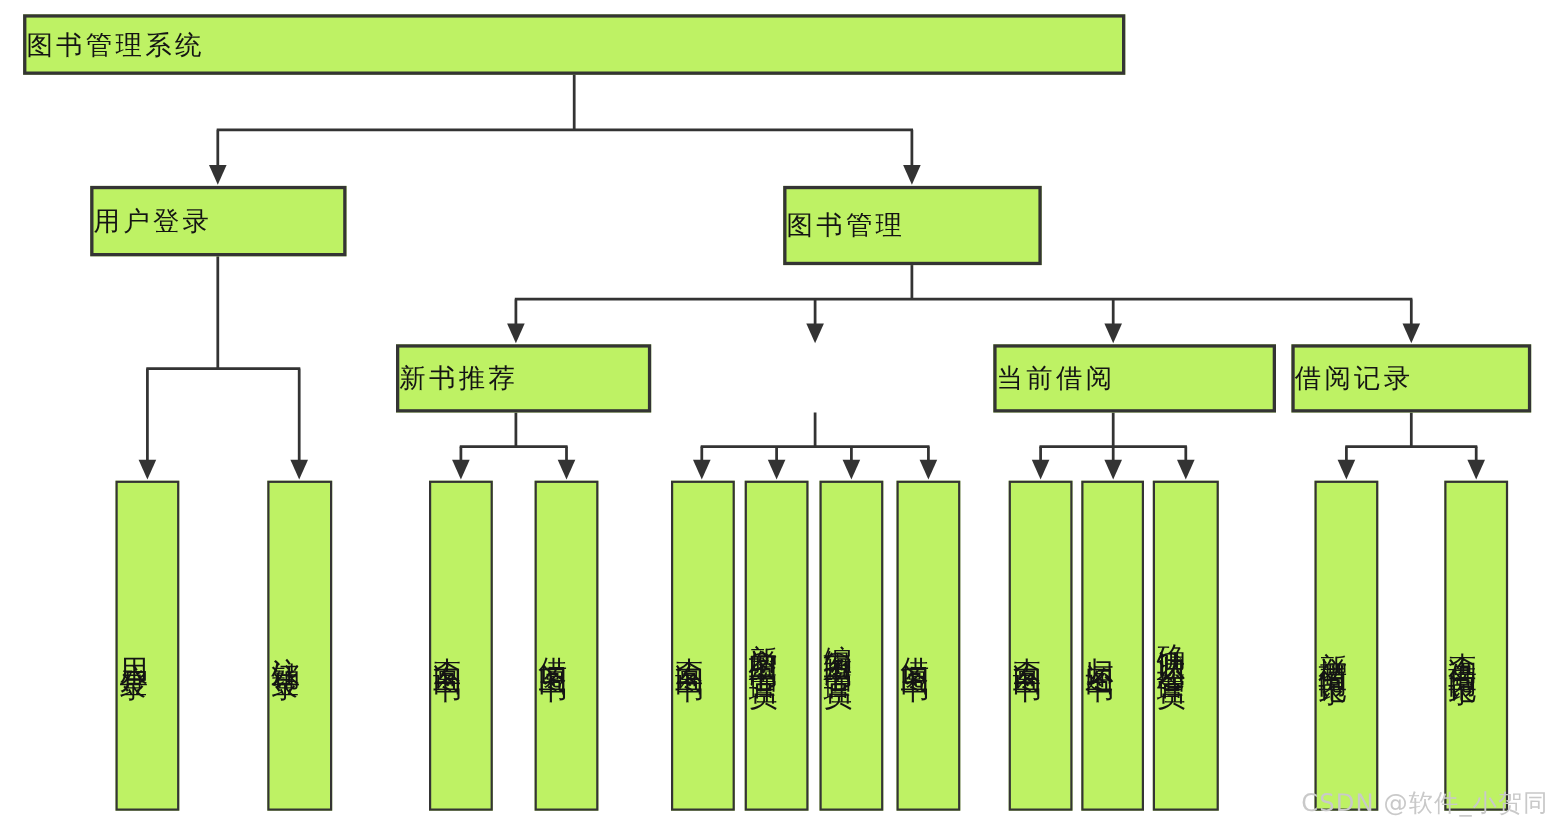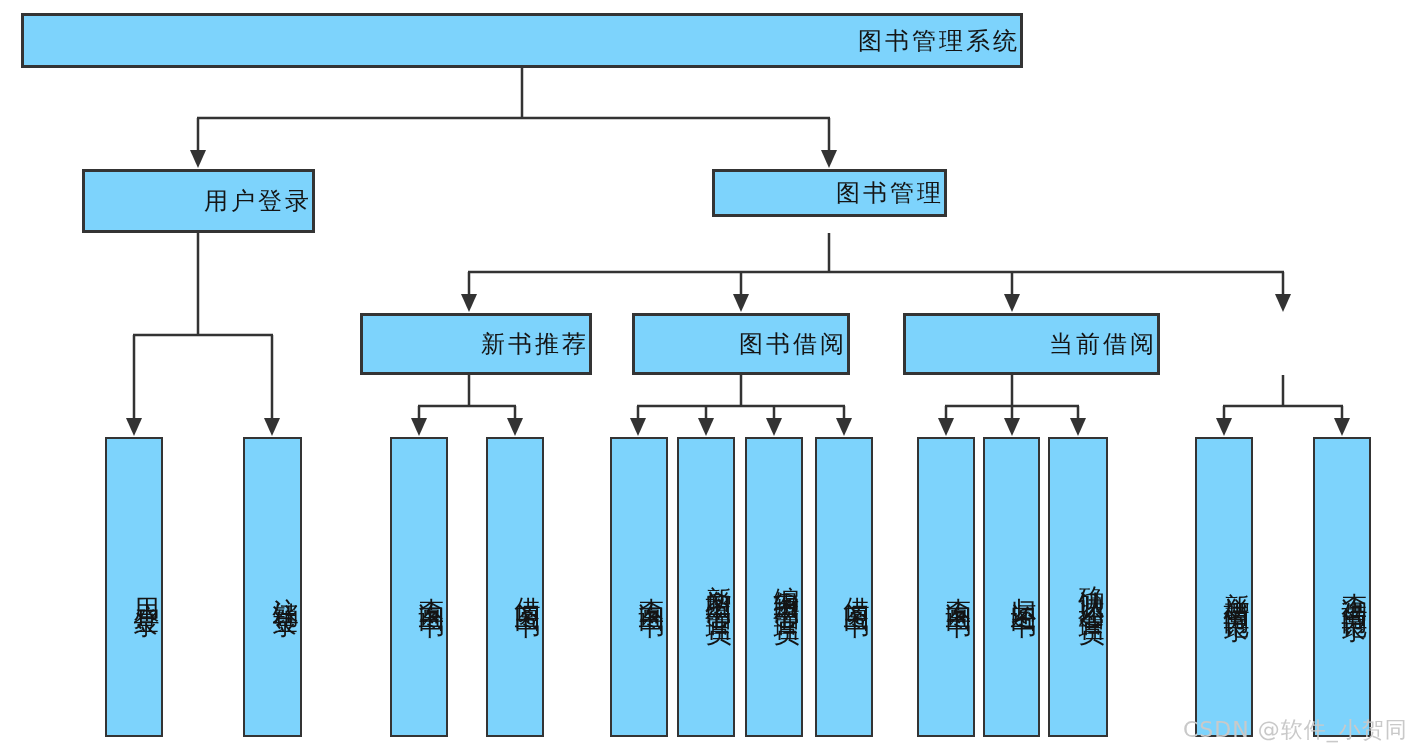--- a/index.html
+++ b/index.html
@@ -1,22 +1,22 @@
 <!DOCTYPE html>
 <html><head>
 <meta charset="utf-8">
 <style>
   html,body{margin:0;padding:0;background:#ffffff;}
   body{width:1405px;height:747px;overflow:hidden;font-family:"DejaVu Sans",sans-serif;}
   .canvas{position:relative;width:1405px;height:747px;background:#ffffff;}
   .connectors{position:absolute;left:0;top:0;z-index:1;}
   .node{
     position:absolute;box-sizing:border-box;z-index:2;
-    border:3px solid #343434;background:#7dd3fc;color:#141414;
-    display:flex;align-items:center;justify-content:flex-end;
+    border:3px solid #343434;background:#bef264;color:#141414;
+    display:flex;align-items:center;justify-content:flex-start;
   }
   .hlabel{font-size:24px;letter-spacing:3px;white-space:nowrap;}
   .leaf{border-width:2.5px;}
   .vtext{
     writing-mode:vertical-rl;text-orientation:mixed;
     font-size:26px;letter-spacing:5px;line-height:1.08;white-space:nowrap;
   }
   .watermark{
     position:absolute;z-index:5;left:1183px;top:715px;
     font-size:22px;letter-spacing:1px;white-space:nowrap;
@@ -65,32 +65,32 @@
     </g>
   </svg>
 
   <div class="node" style="left:21px;top:13px;width:1002px;height:55px">
     <span class="hlabel">图书管理系统</span>
   </div>
 
   <div class="node" style="left:82px;top:169px;width:233px;height:64px">
     <span class="hlabel">用户登录</span>
   </div>
-  <div class="node" style="left:712px;top:169px;width:235px;height:48px">
+  <div class="node" style="left:712px;top:169px;width:235px;height:72px">
     <span class="hlabel">图书管理</span>
   </div>
 
   <div class="node" style="left:360px;top:313px;width:232px;height:62px">
     <span class="hlabel">新书推荐</span>
   </div>
-  <div class="node" style="left:632px;top:313px;width:218px;height:62px">
-    <span class="hlabel">图书借阅</span>
-  </div>
   <div class="node" style="left:903px;top:313px;width:257px;height:62px">
     <span class="hlabel">当前借阅</span>
+  </div>
+  <div class="node" style="left:1174px;top:313px;width:218px;height:62px">
+    <span class="hlabel">借阅记录</span>
   </div>
 
   <div class="node leaf" style="left:105px;top:437px;width:58px;height:300px">
     <span class="vtext">用户登录</span>
   </div>
   <div class="node leaf" style="left:243px;top:437px;width:59px;height:300px">
     <span class="vtext">注销登录</span>
   </div>
   <div class="node leaf" style="left:390px;top:437px;width:58px;height:300px">
     <span class="vtext">查询图书</span>

